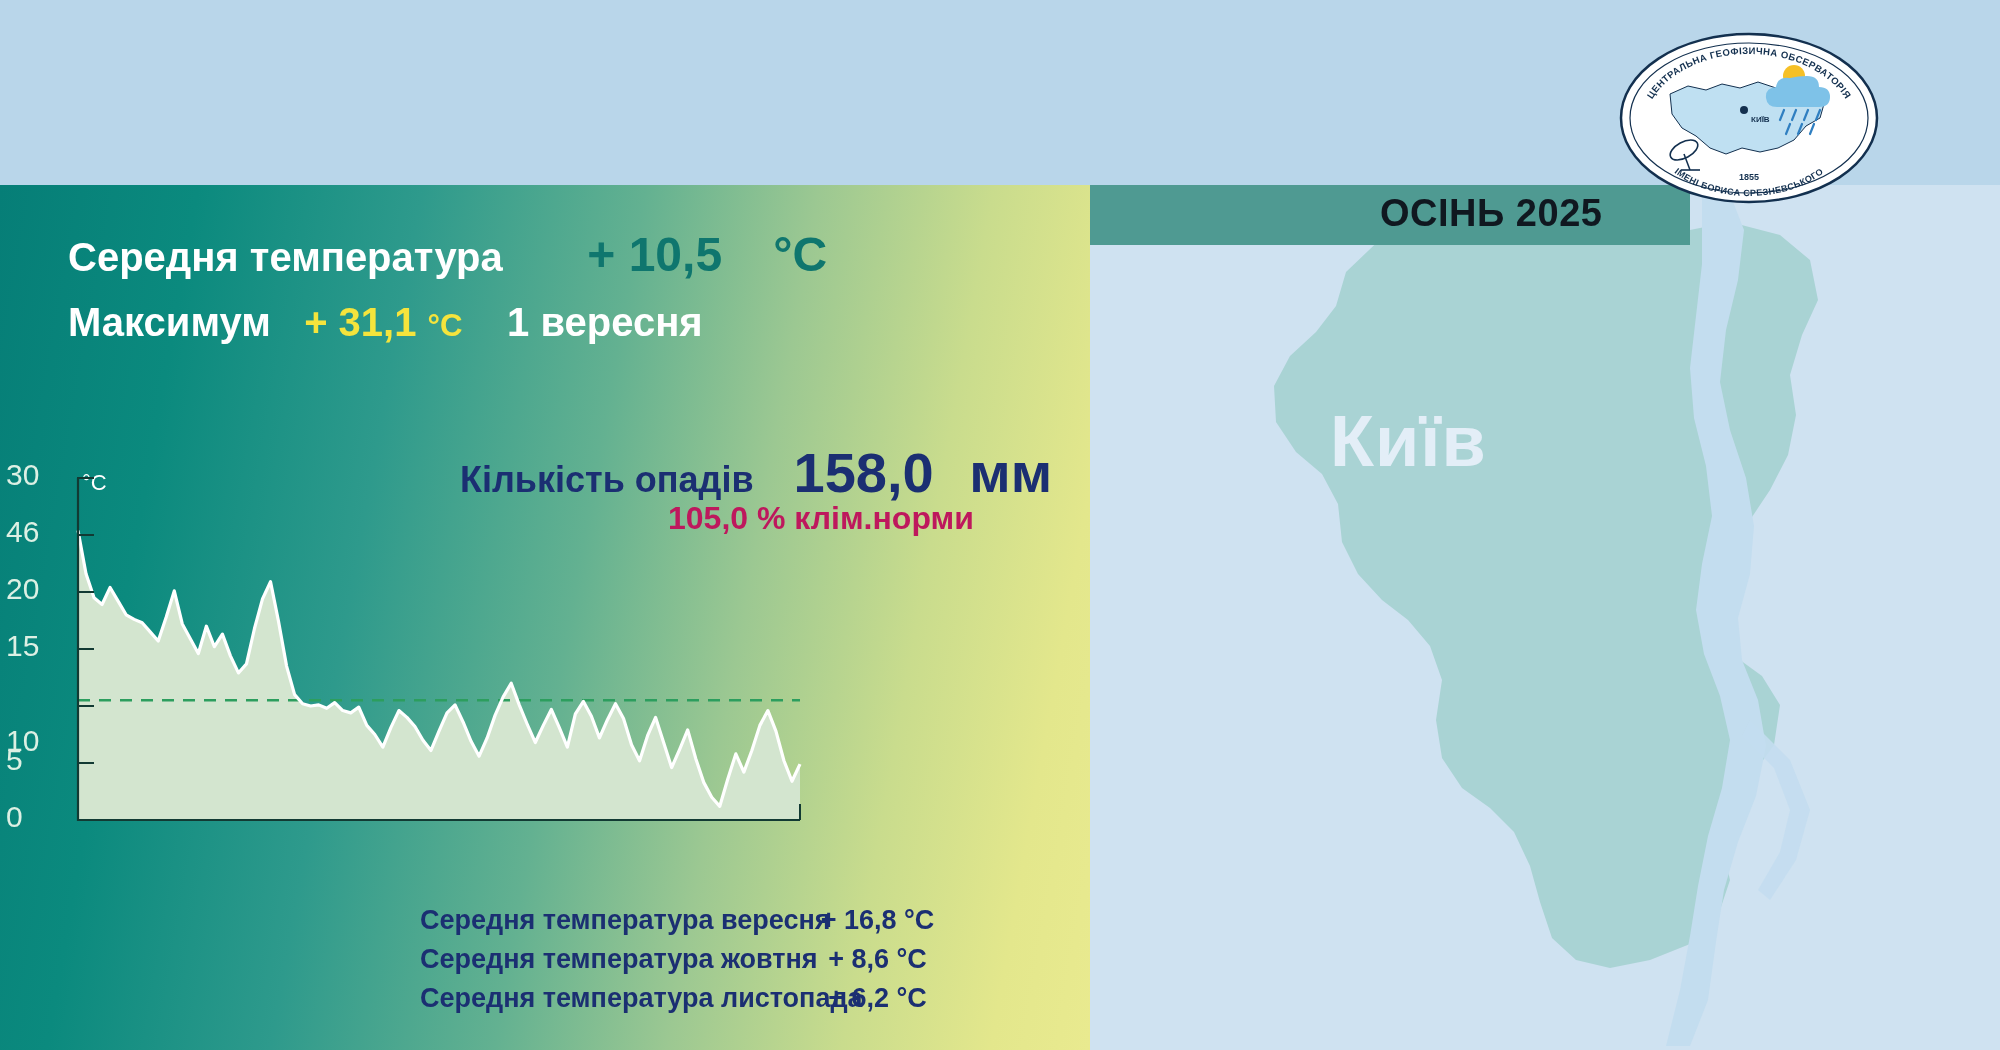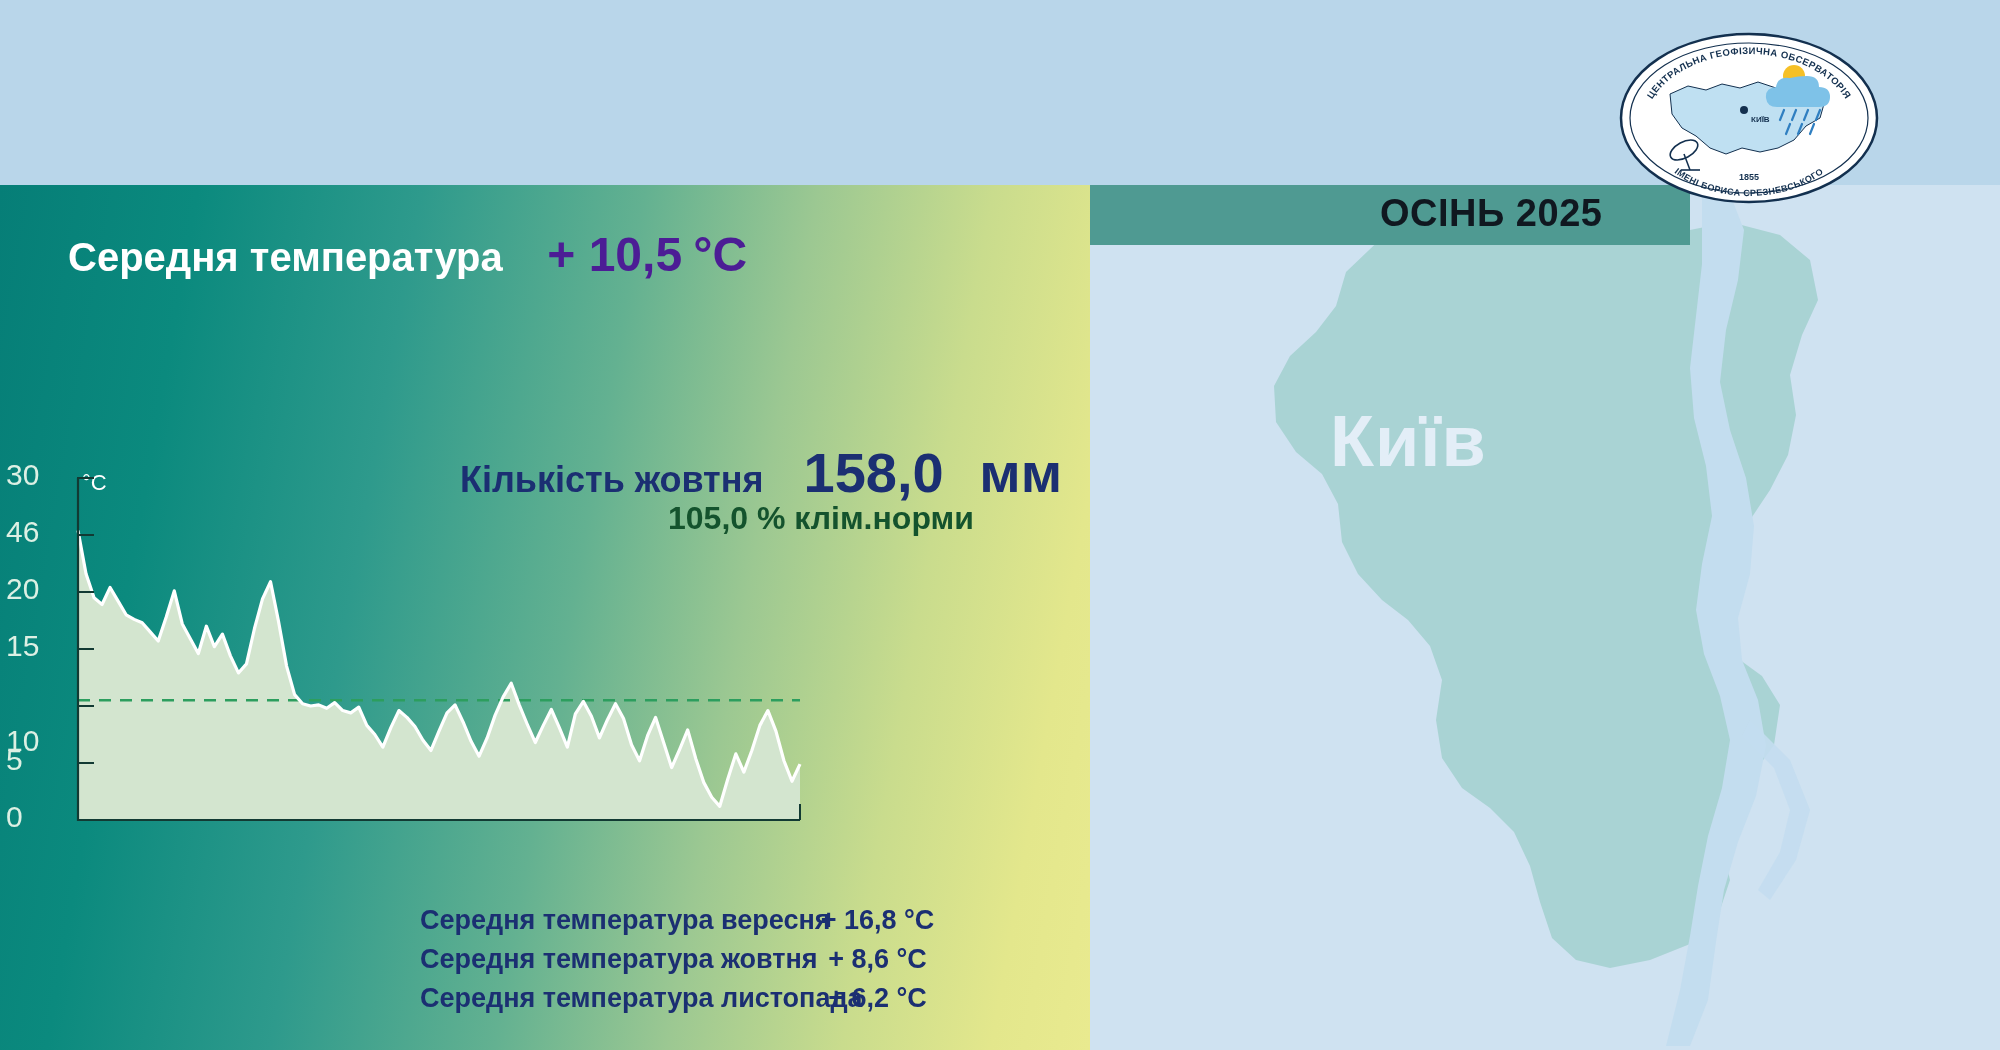--- a/index.html
+++ b/index.html
@@ -49,38 +49,38 @@
   }
   .season-text{
     position:absolute; left:1380px; top:192px;
     font-size:38px; font-weight:700; color:#101820;
     letter-spacing:0.5px;
   }
 
   
   .stat-row{ position:absolute; white-space:nowrap; font-weight:700; }
   .s-label{ color:#ffffff;margin-top:20px; }
-  .s-avg{ color:#4c1d95; }
+  .s-avg{ color:#0f766e;margin-left:40px; }
   .s-max{ color:#f5e43c; }
   .s-min{ color:#1b2f72; }
   .s-unit{ font-size:0.78em; }
 
   #row-avg{ left:68px; top:227px; font-size:40px; }
   #row-avg .big{ font-size:48px; }
   #row-max{ left:68px; top:300px; font-size:40px; }
   #row-min{ left:68px; top:372px; font-size:40px; }
 
   .precip-line1{
     position:absolute; left:460px; top:440px;
     font-size:36px; font-weight:700; color:#1b2f72; white-space:nowrap;
   }
   .precip-line1 .amount{ font-size:56px; }
   .precip-line2{
     position:absolute; left:668px; top:500px;
-    font-size:32px; font-weight:700; color:#14532d; white-space:nowrap;
+    font-size:32px; font-weight:700; color:#be185d; white-space:nowrap;
   }
 
   
   .chart-box{ position:absolute; left:20px; top:460px; width:1040px; height:420px; }
   .deg-label{
     position:absolute; left:82px; top:470px;
     font-size:22px; color:#ffffff; font-weight:400;
   }
   .y-tick{
     position:absolute; width:56px; text-align:left;
@@ -172,24 +172,32 @@
 
   <div class="grad-panel"></div>
 
   <div class="stat-row" id="row-avg">
     <span class="s-label">Середня температура</span>
     <span>&nbsp;&nbsp;</span>
     <span class="s-avg big">+ 10,5</span>
     <span class="s-avg big s-unit">°C</span>
   </div>
 
+  <div class="stat-row" id="row-max">
+    <span class="s-label">Максимум</span>
+    <span>&nbsp;</span>
+    <span class="s-max">+ 31,1</span>
+    <span class="s-max s-unit">°C</span>
+    <span>&nbsp;&nbsp;</span>
+    <span class="s-label">1 вересня</span>
+  </div>
 
 
   <div class="precip-line1">
-    <span>Кількість жовтня</span>
+    <span>Кількість опадів</span>
     <span>&nbsp;&nbsp;</span>
     <span class="amount">158,0</span>
     <span class="amount">&nbsp;</span>
     <span class="amount">мм</span>
   </div>
   <div class="precip-line2">105,0 % клім.норми</div>
 
   <div class="deg-label">°C</div>
   <div id="yticks">
       <div class="y-tick" style="left: 6px; top: 800px;">0</div>

